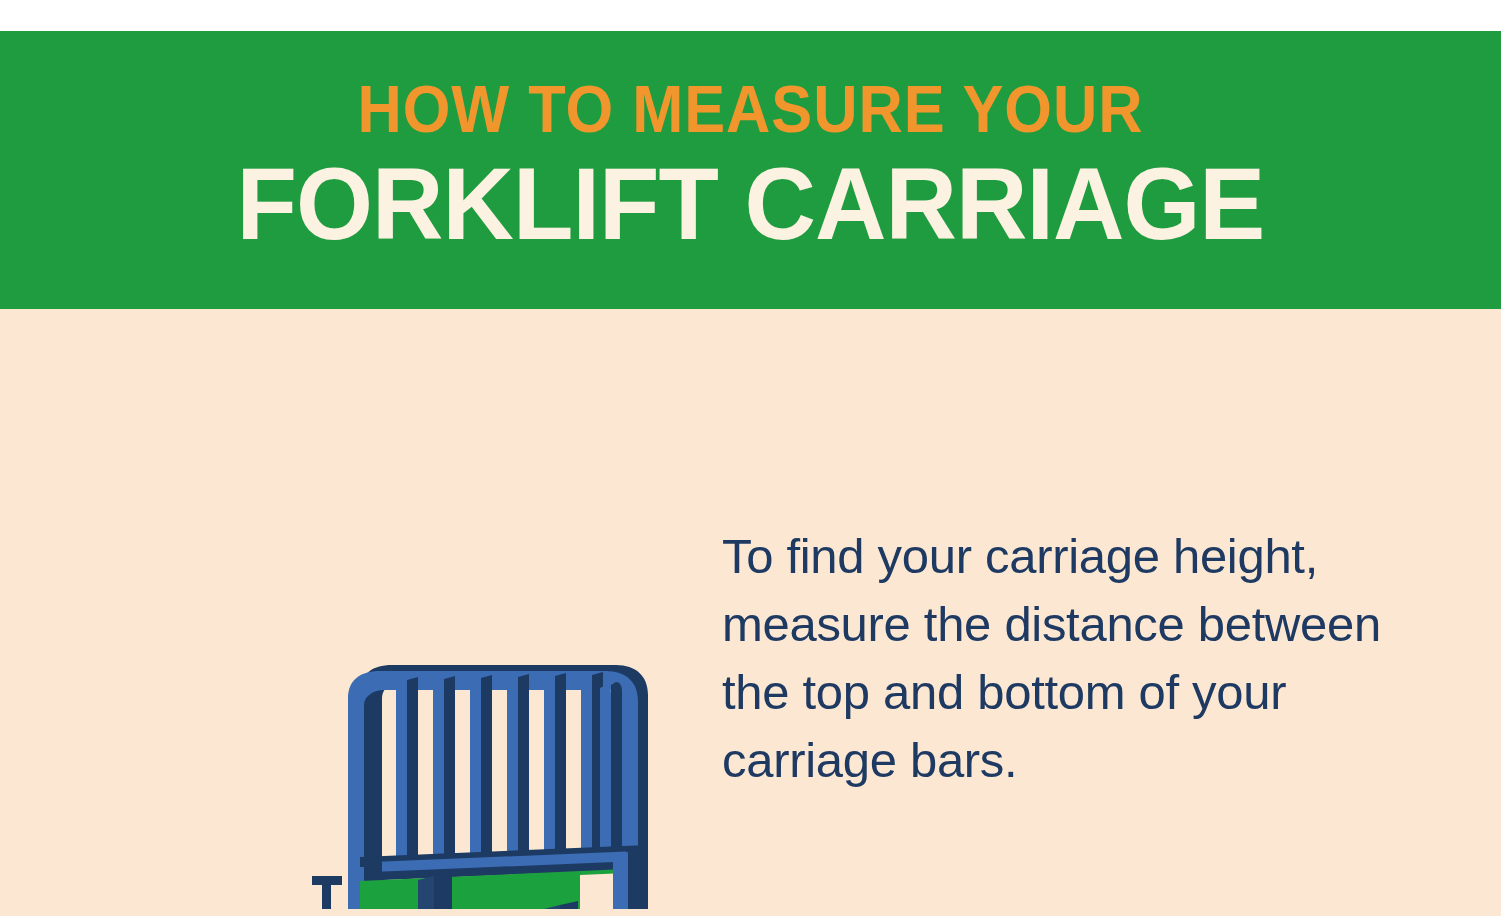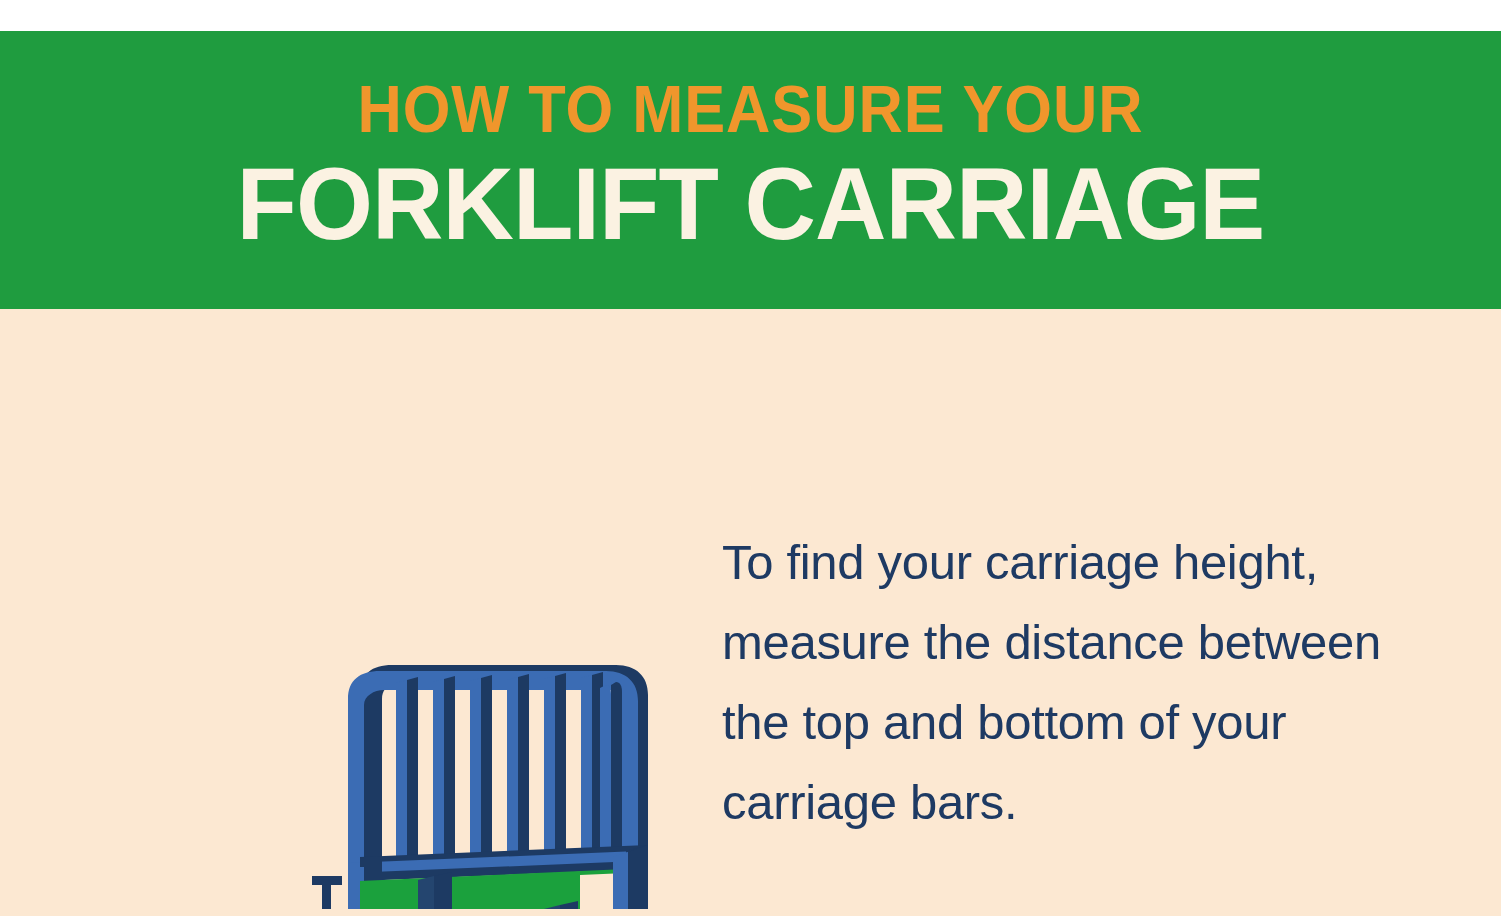--- a/index.html
+++ b/index.html
@@ -72,21 +72,21 @@
 
   .body-copy {
     position: absolute;
     left: 722px;
     top: 164px;
     width: 700px;
     color: #1e3a63;
     font-family: "Liberation Sans", sans-serif;
     font-weight: normal;
     font-size: 49px;
-    line-height: 80px;
+    line-height: 68px;
     letter-spacing: -0.3px;
   }
 
   
   .illustration {
     position: absolute;
     left: 60px;
     top: 40px;
     width: 640px;
     height: 560px;

